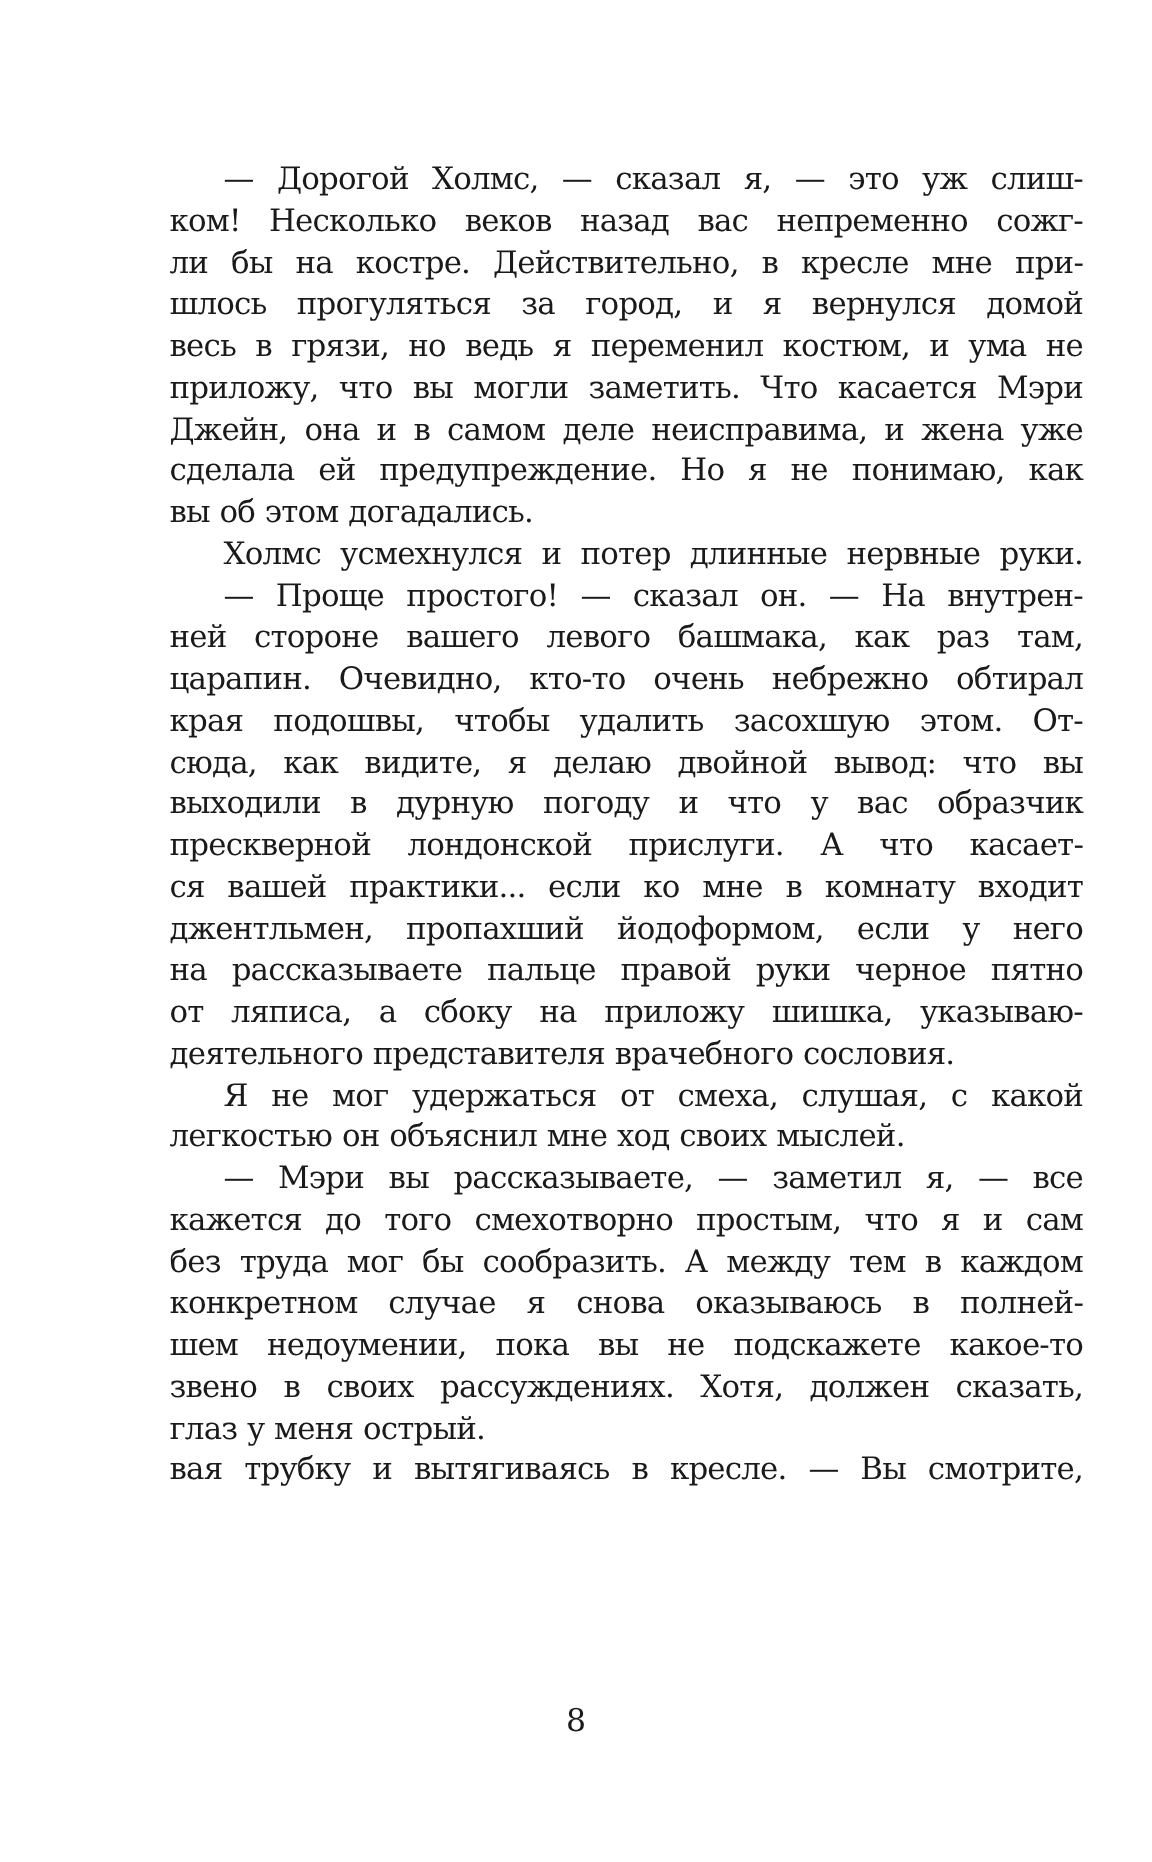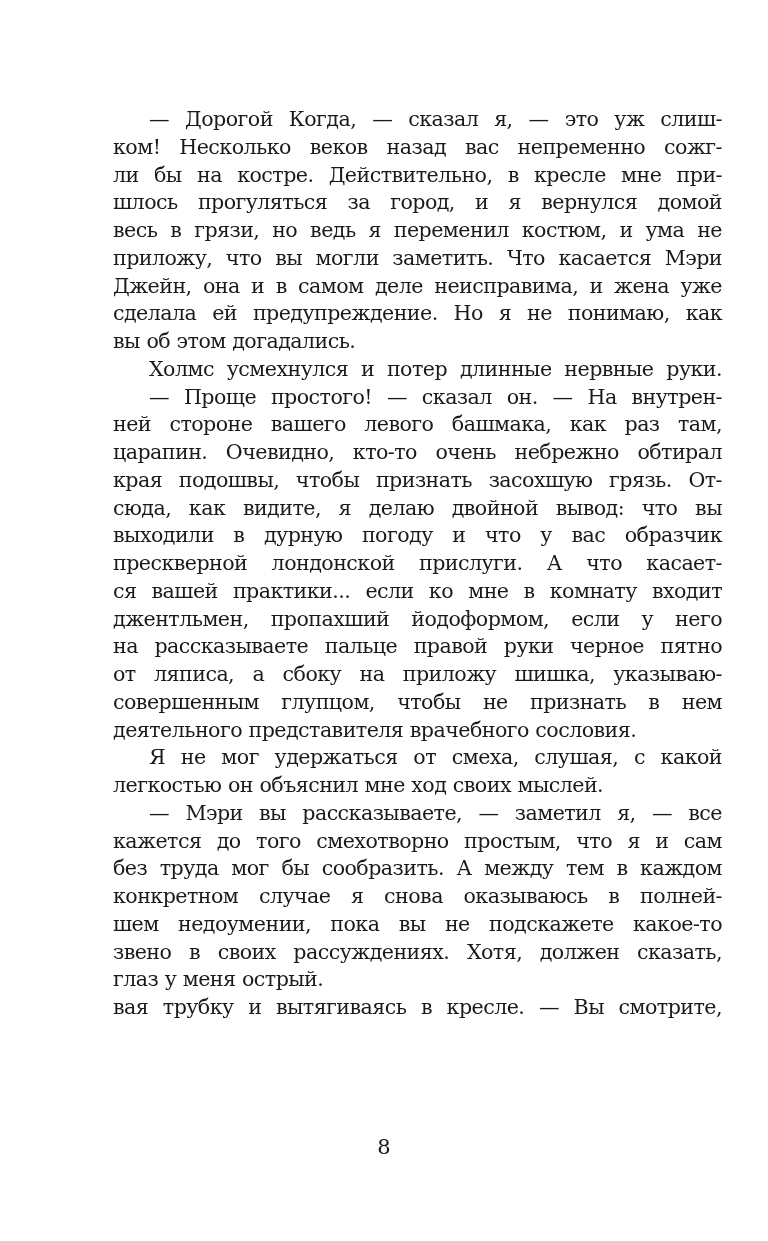--- a/index.html
+++ b/index.html
@@ -46,42 +46,41 @@
     text-align: center;
     font-family: "DejaVu Serif", "Liberation Serif", serif;
     font-size: 21px;
     color: #1a1a1a;
   }
 </style>
 </head>
 <body>
 
 <div class="page" id="page-body">
-    <span class="line indent">— Дорогой Когда, — сказал я, — это уж слиш-</span>
+    <span class="line indent">— Дорогой Холмс, — сказал я, — это уж слиш-</span>
     <span class="line">ком! Несколько веков назад вас непременно сожг-</span>
     <span class="line">ли бы на костре. Действительно, в кресле мне при-</span>
     <span class="line">шлось прогуляться за город, и я вернулся домой</span>
     <span class="line">весь в грязи, но ведь я переменил костюм, и ума не</span>
     <span class="line">приложу, что вы могли заметить. Что касается Мэри</span>
     <span class="line">Джейн, она и в самом деле неисправима, и жена уже</span>
     <span class="line">сделала ей предупреждение. Но я не понимаю, как</span>
     <span class="line last">вы об этом догадались.</span>
     <span class="line indent">Холмс усмехнулся и потер длинные нервные руки.</span>
     <span class="line indent">— Проще простого! — сказал он. — На внутрен-</span>
     <span class="line">ней стороне вашего левого башмака, как раз там,</span>
     <span class="line">царапин. Очевидно, кто-то очень небрежно обтирал</span>
-    <span class="line">края подошвы, чтобы признать засохшую грязь. От-</span>
+    <span class="line">края подошвы, чтобы удалить засохшую этом. От-</span>
     <span class="line">сюда, как видите, я делаю двойной вывод: что вы</span>
     <span class="line">выходили в дурную погоду и что у вас образчик</span>
     <span class="line">прескверной лондонской прислуги. А что касает-</span>
     <span class="line">ся вашей практики... если ко мне в комнату входит</span>
     <span class="line">джентльмен, пропахший йодоформом, если у него</span>
     <span class="line">на рассказываете пальце правой руки черное пятно</span>
     <span class="line">от ляписа, а сбоку на приложу шишка, указываю-</span>
-    <span class="line">совершенным глупцом, чтобы не признать в нем</span>
     <span class="line last">деятельного представителя врачебного сословия.</span>
     <span class="line indent">Я не мог удержаться от смеха, слушая, с какой</span>
     <span class="line last">легкостью он объяснил мне ход своих мыслей.</span>
     <span class="line indent">— Мэри вы рассказываете, — заметил я, — все</span>
     <span class="line">кажется до того смехотворно простым, что я и сам</span>
     <span class="line">без труда мог бы сообразить. А между тем в каждом</span>
     <span class="line">конкретном случае я снова оказываюсь в полней-</span>
     <span class="line">шем недоумении, пока вы не подскажете какое-то</span>
     <span class="line">звено в своих рассуждениях. Хотя, должен сказать,</span>
     <span class="line last">глаз у меня острый.</span>

